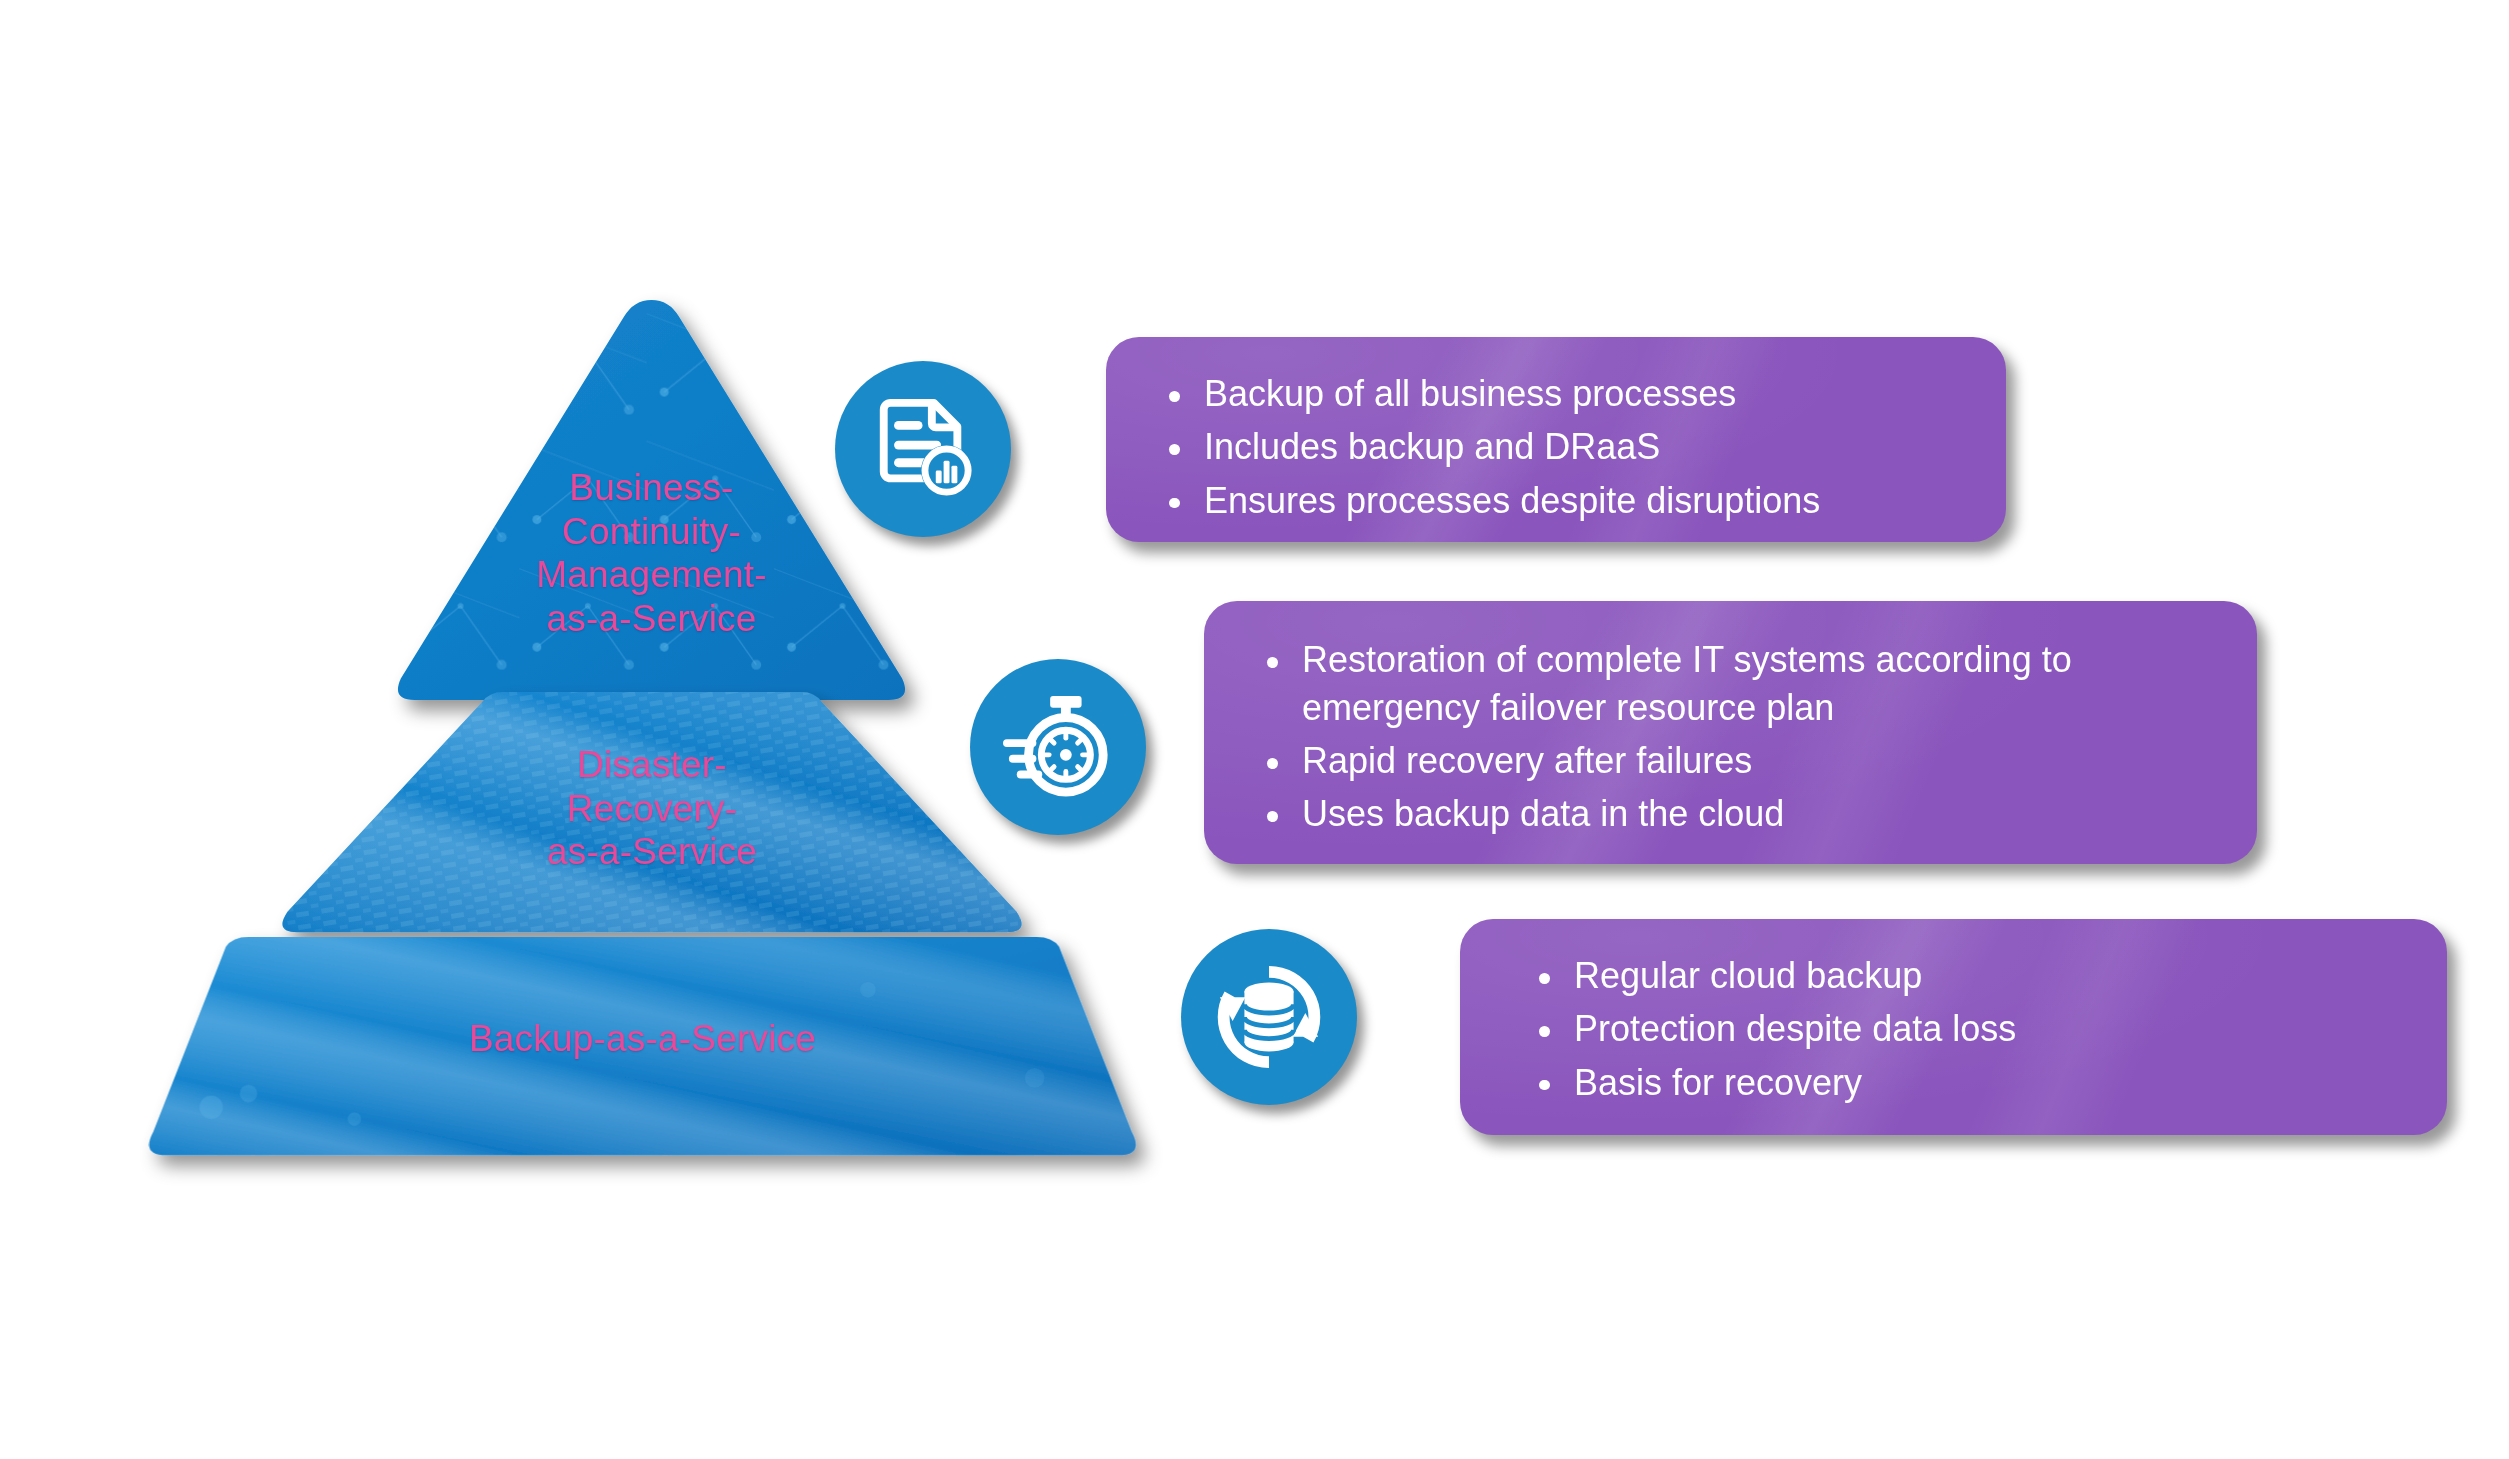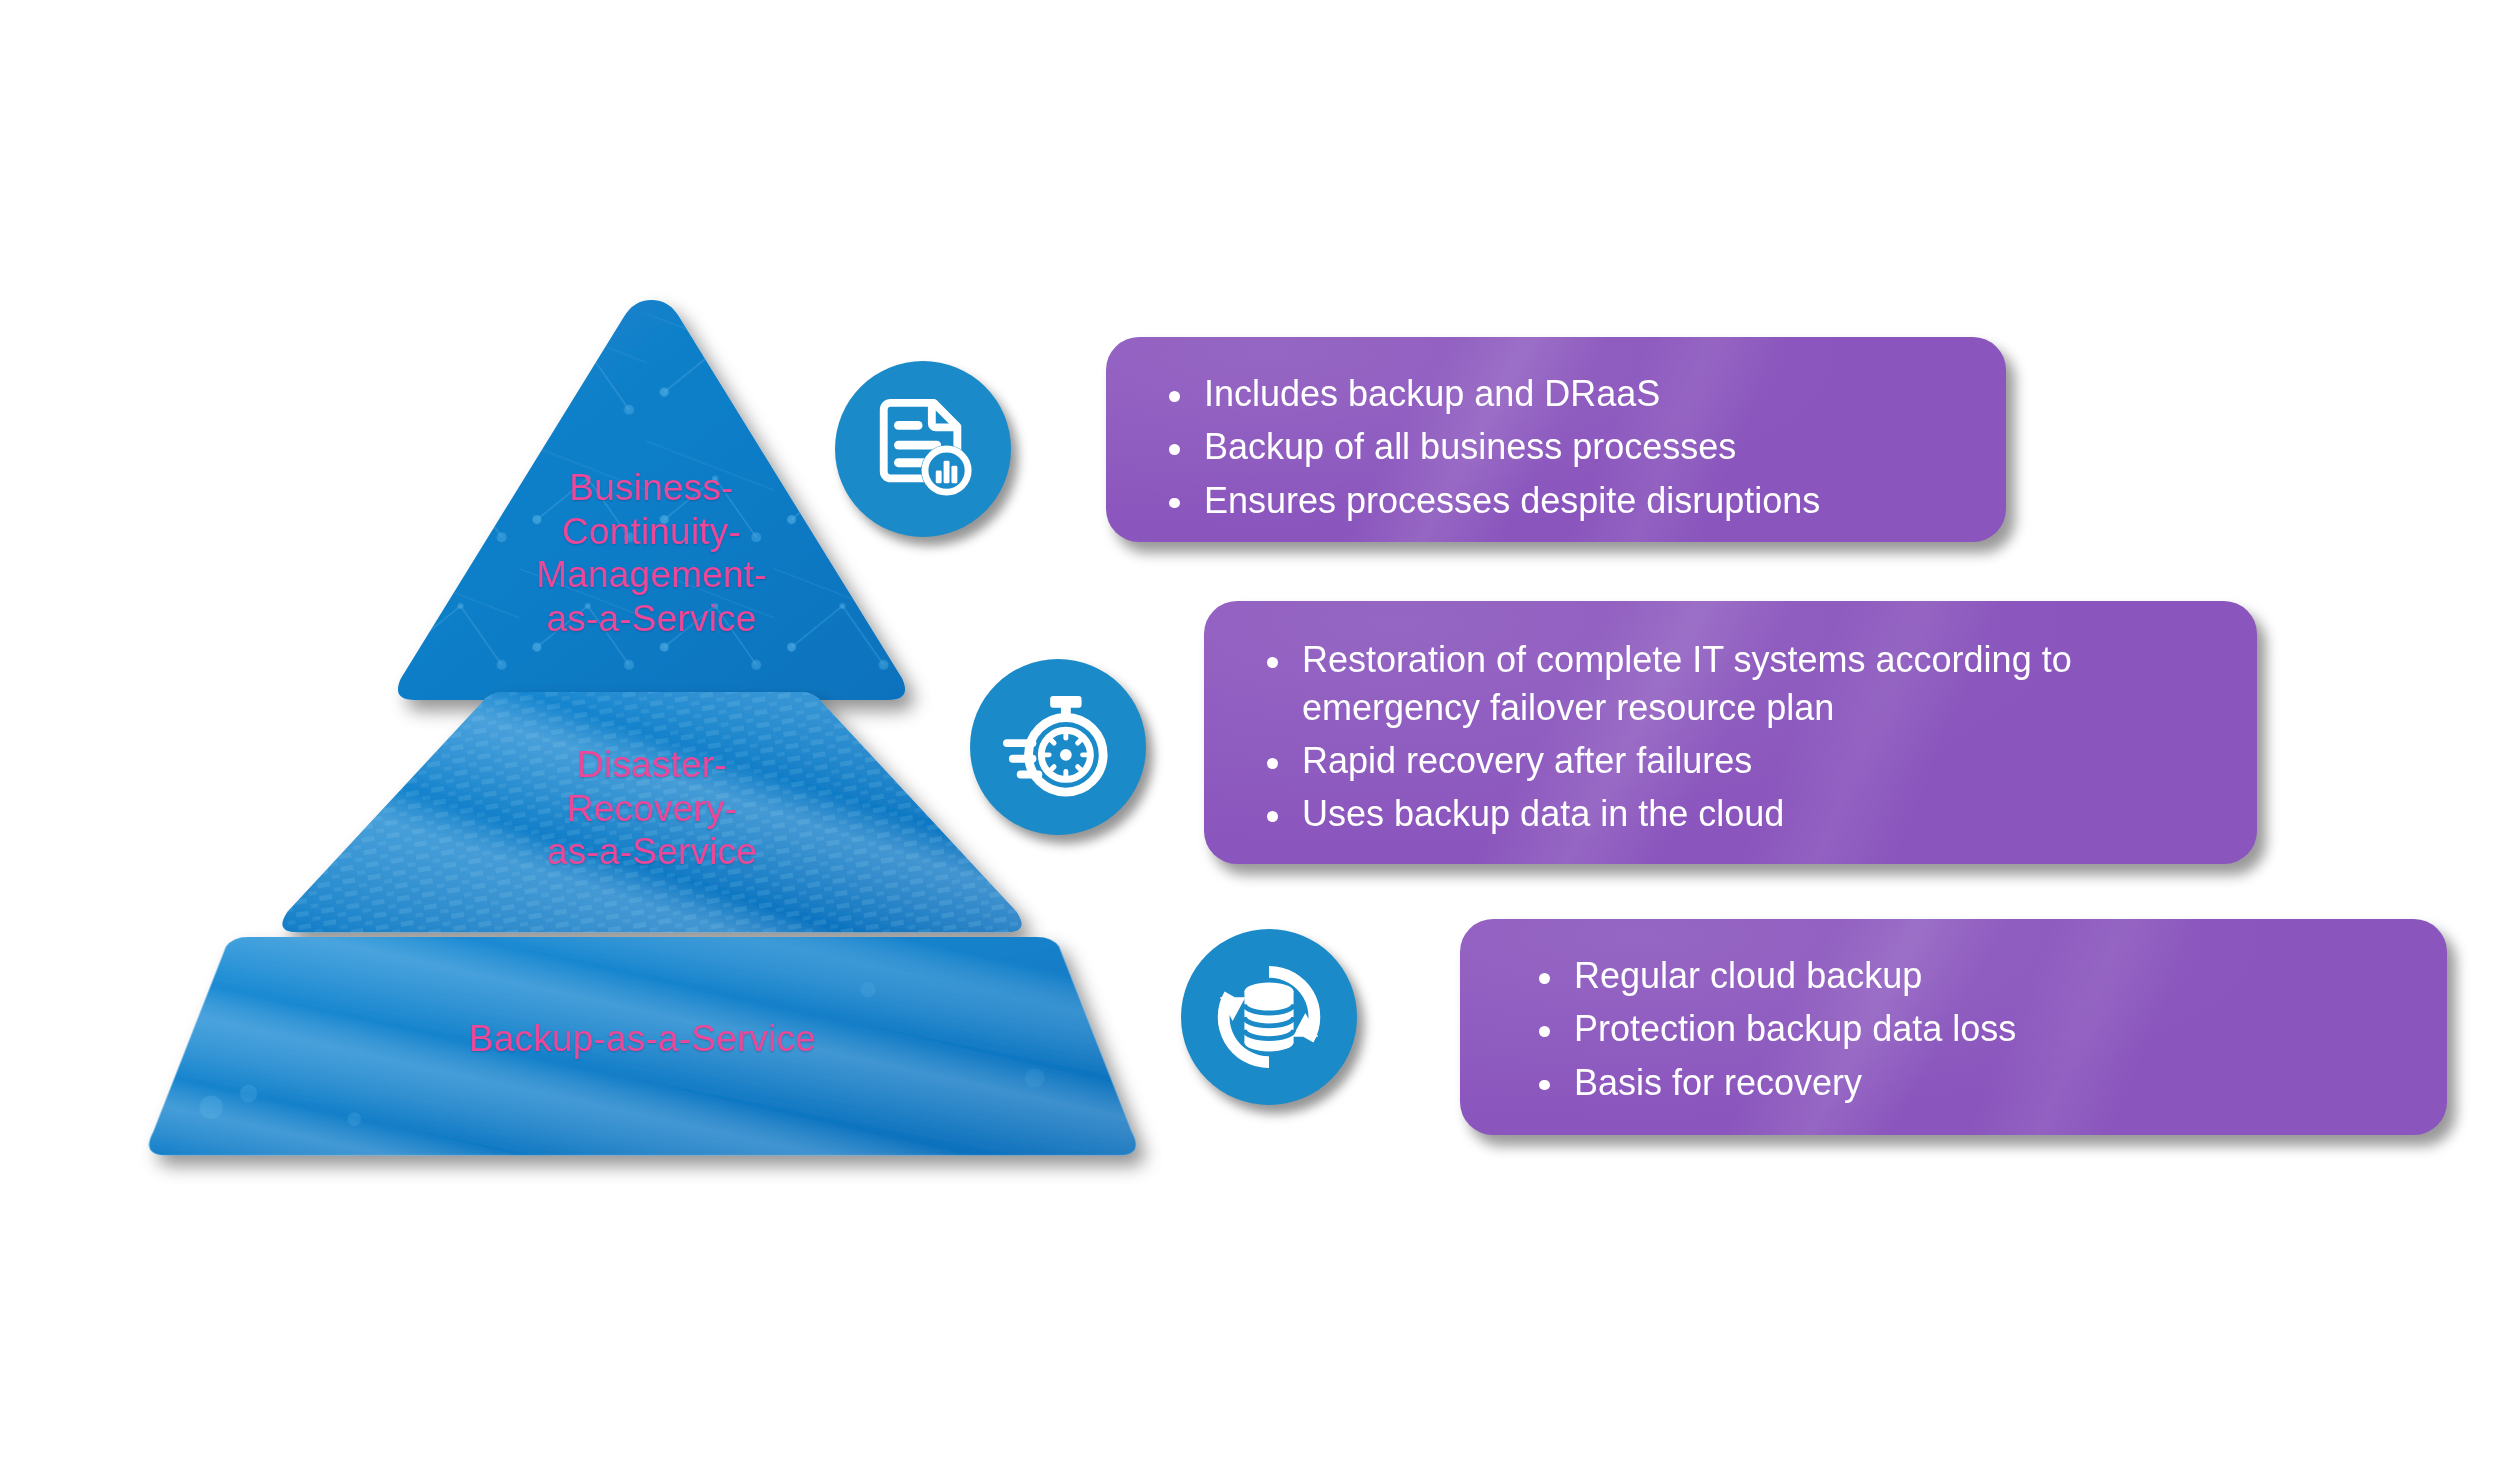--- a/index.html
+++ b/index.html
@@ -265,38 +265,38 @@
         <path d="M33 45 a25 9 0 0 0 50 0"></path>
         <path d="M33 58 a25 9 0 0 0 50 0"></path>
         <path d="M33 71 a25 9 0 0 0 50 0"></path>
       </g>
     </svg>
   </div>
 
   <div class="card" id="card1">
     <div class="sheen"></div>
     <ul>
+      <li>Backup of all business processes</li>
       <li>Includes backup and DRaaS</li>
-      <li>Backup of all business processes</li>
       <li>Ensures processes despite disruptions</li>
     </ul>
   </div>
 
   <div class="card" id="card2">
     <div class="sheen"></div>
     <ul>
       <li>Restoration of complete IT systems according to emergency failover resource plan</li>
       <li>Rapid recovery after failures</li>
       <li>Uses backup data in the cloud</li>
     </ul>
   </div>
 
   <div class="card" id="card3">
     <div class="sheen"></div>
     <ul>
       <li>Regular cloud backup</li>
-      <li>Protection backup data loss</li>
+      <li>Protection despite data loss</li>
       <li>Basis for recovery</li>
     </ul>
   </div>
 
 </div>
 
 
 </body></html>

